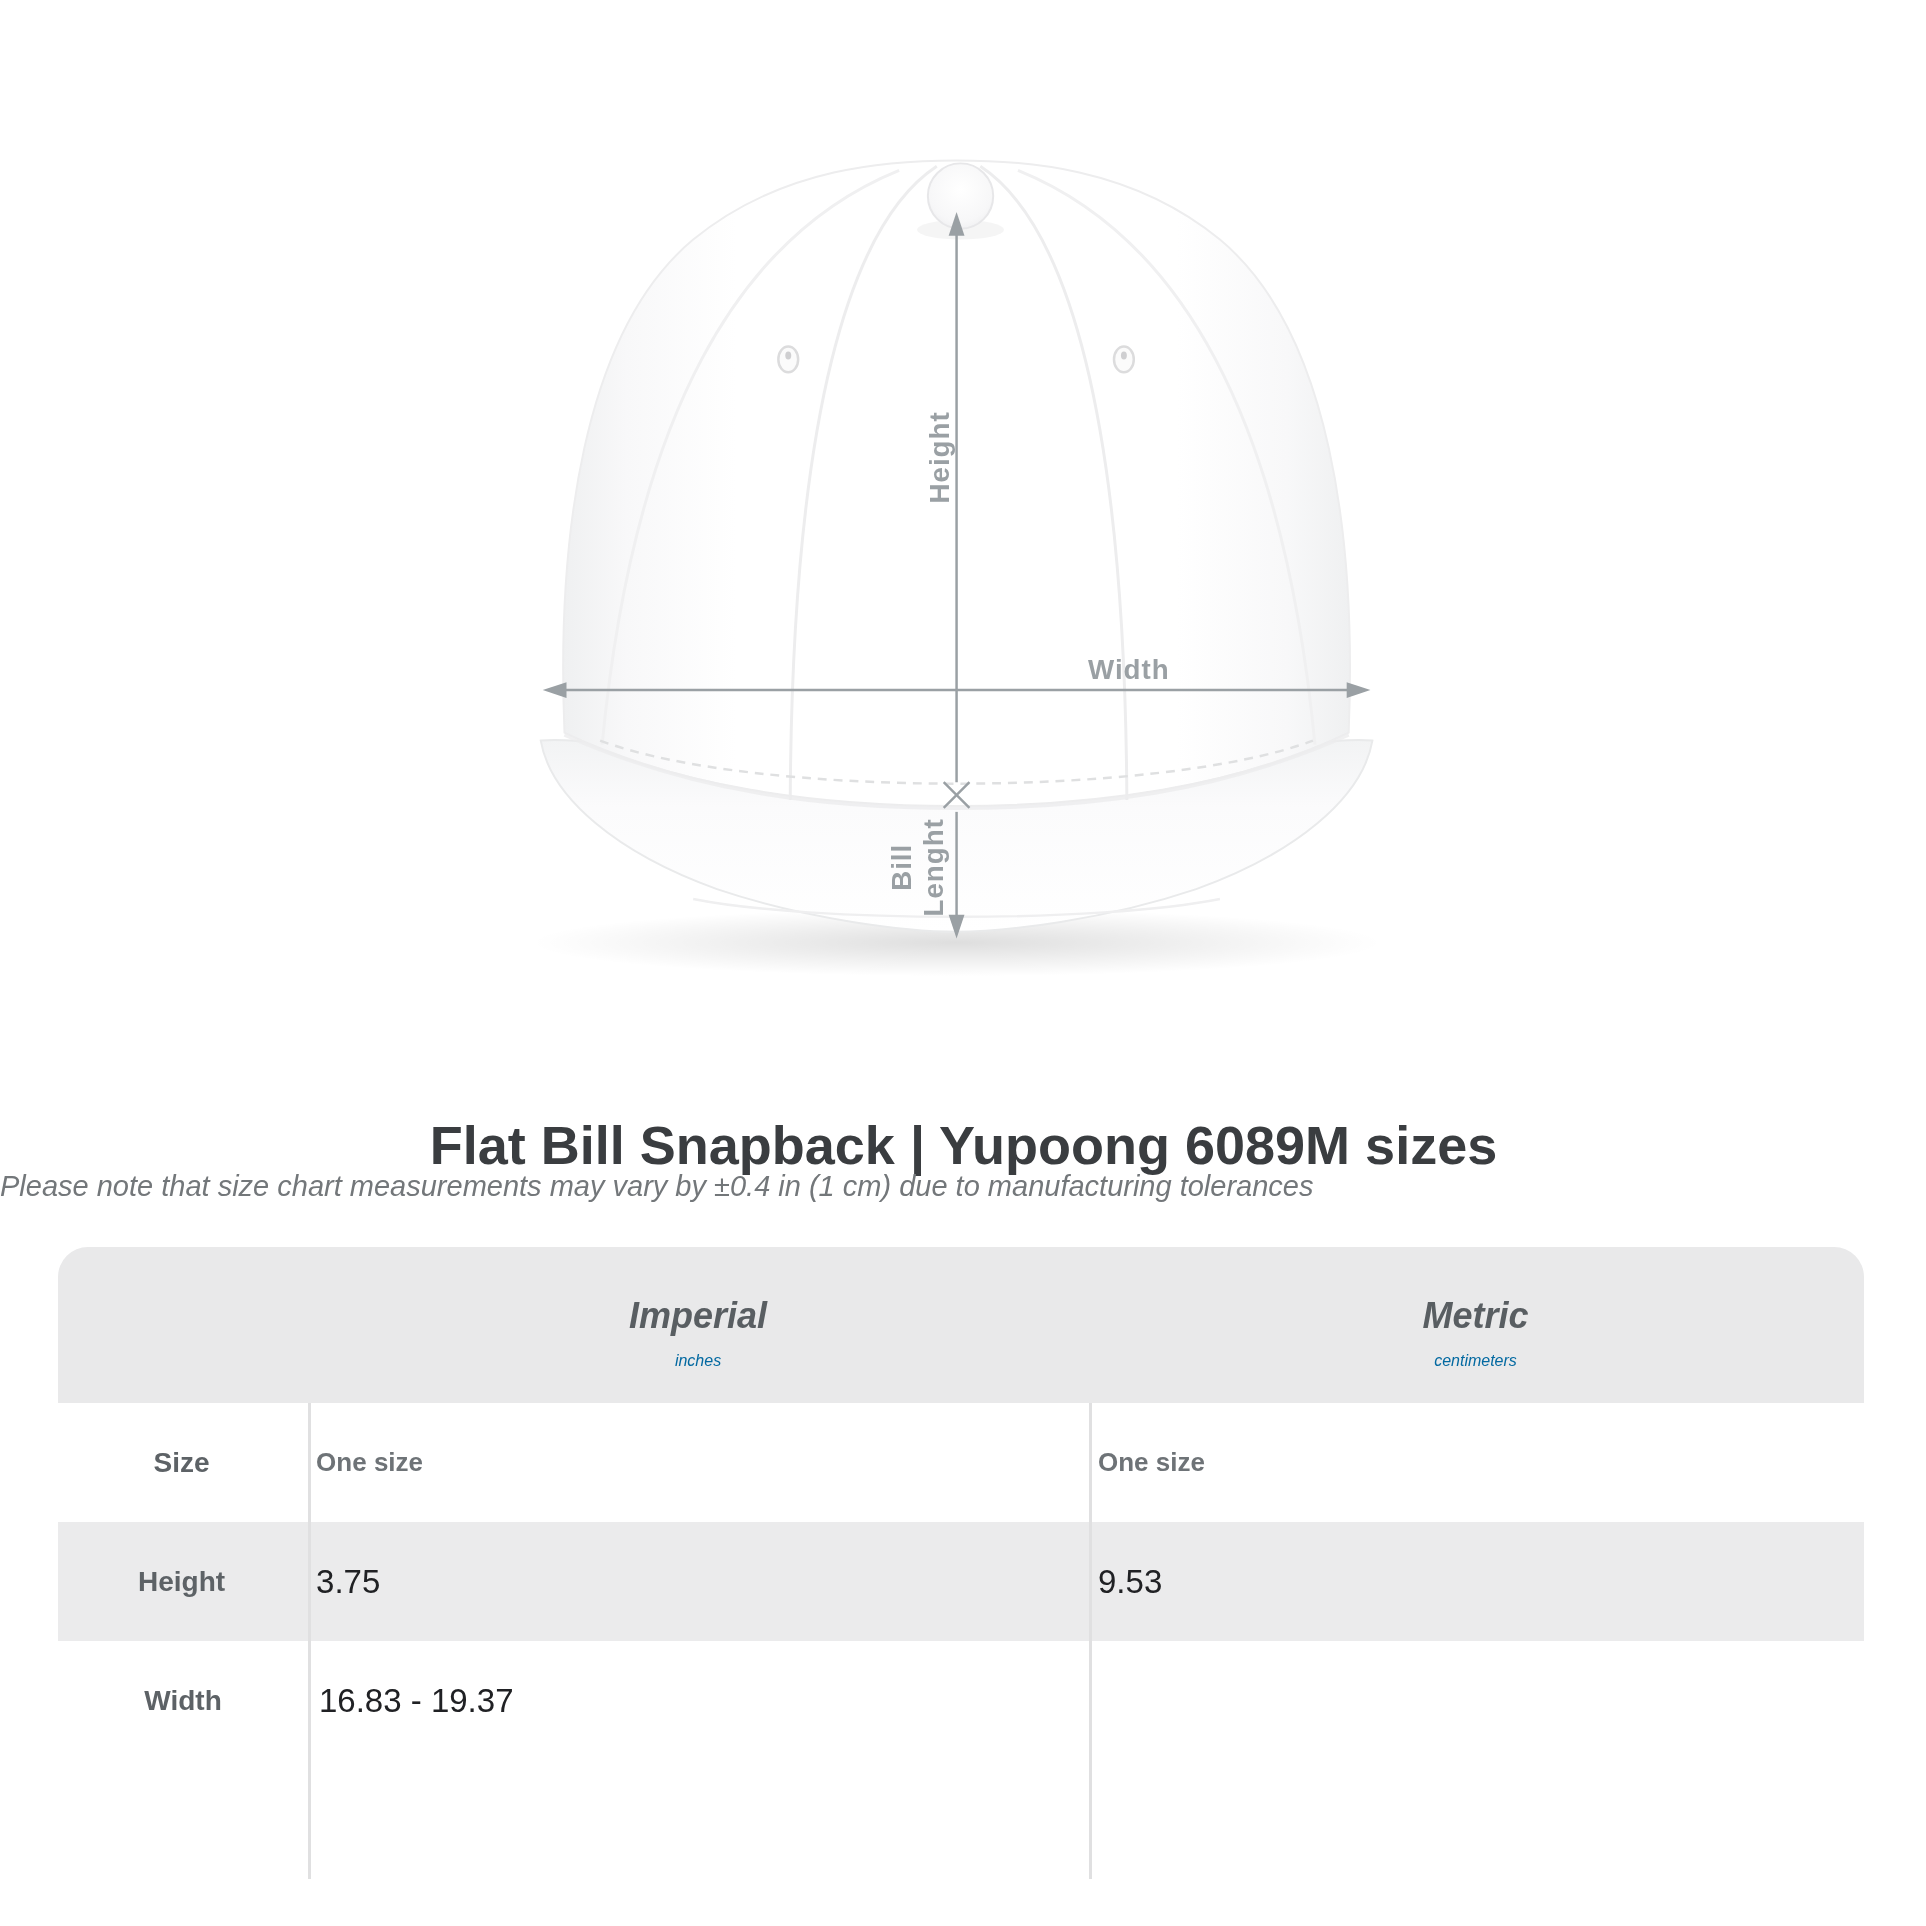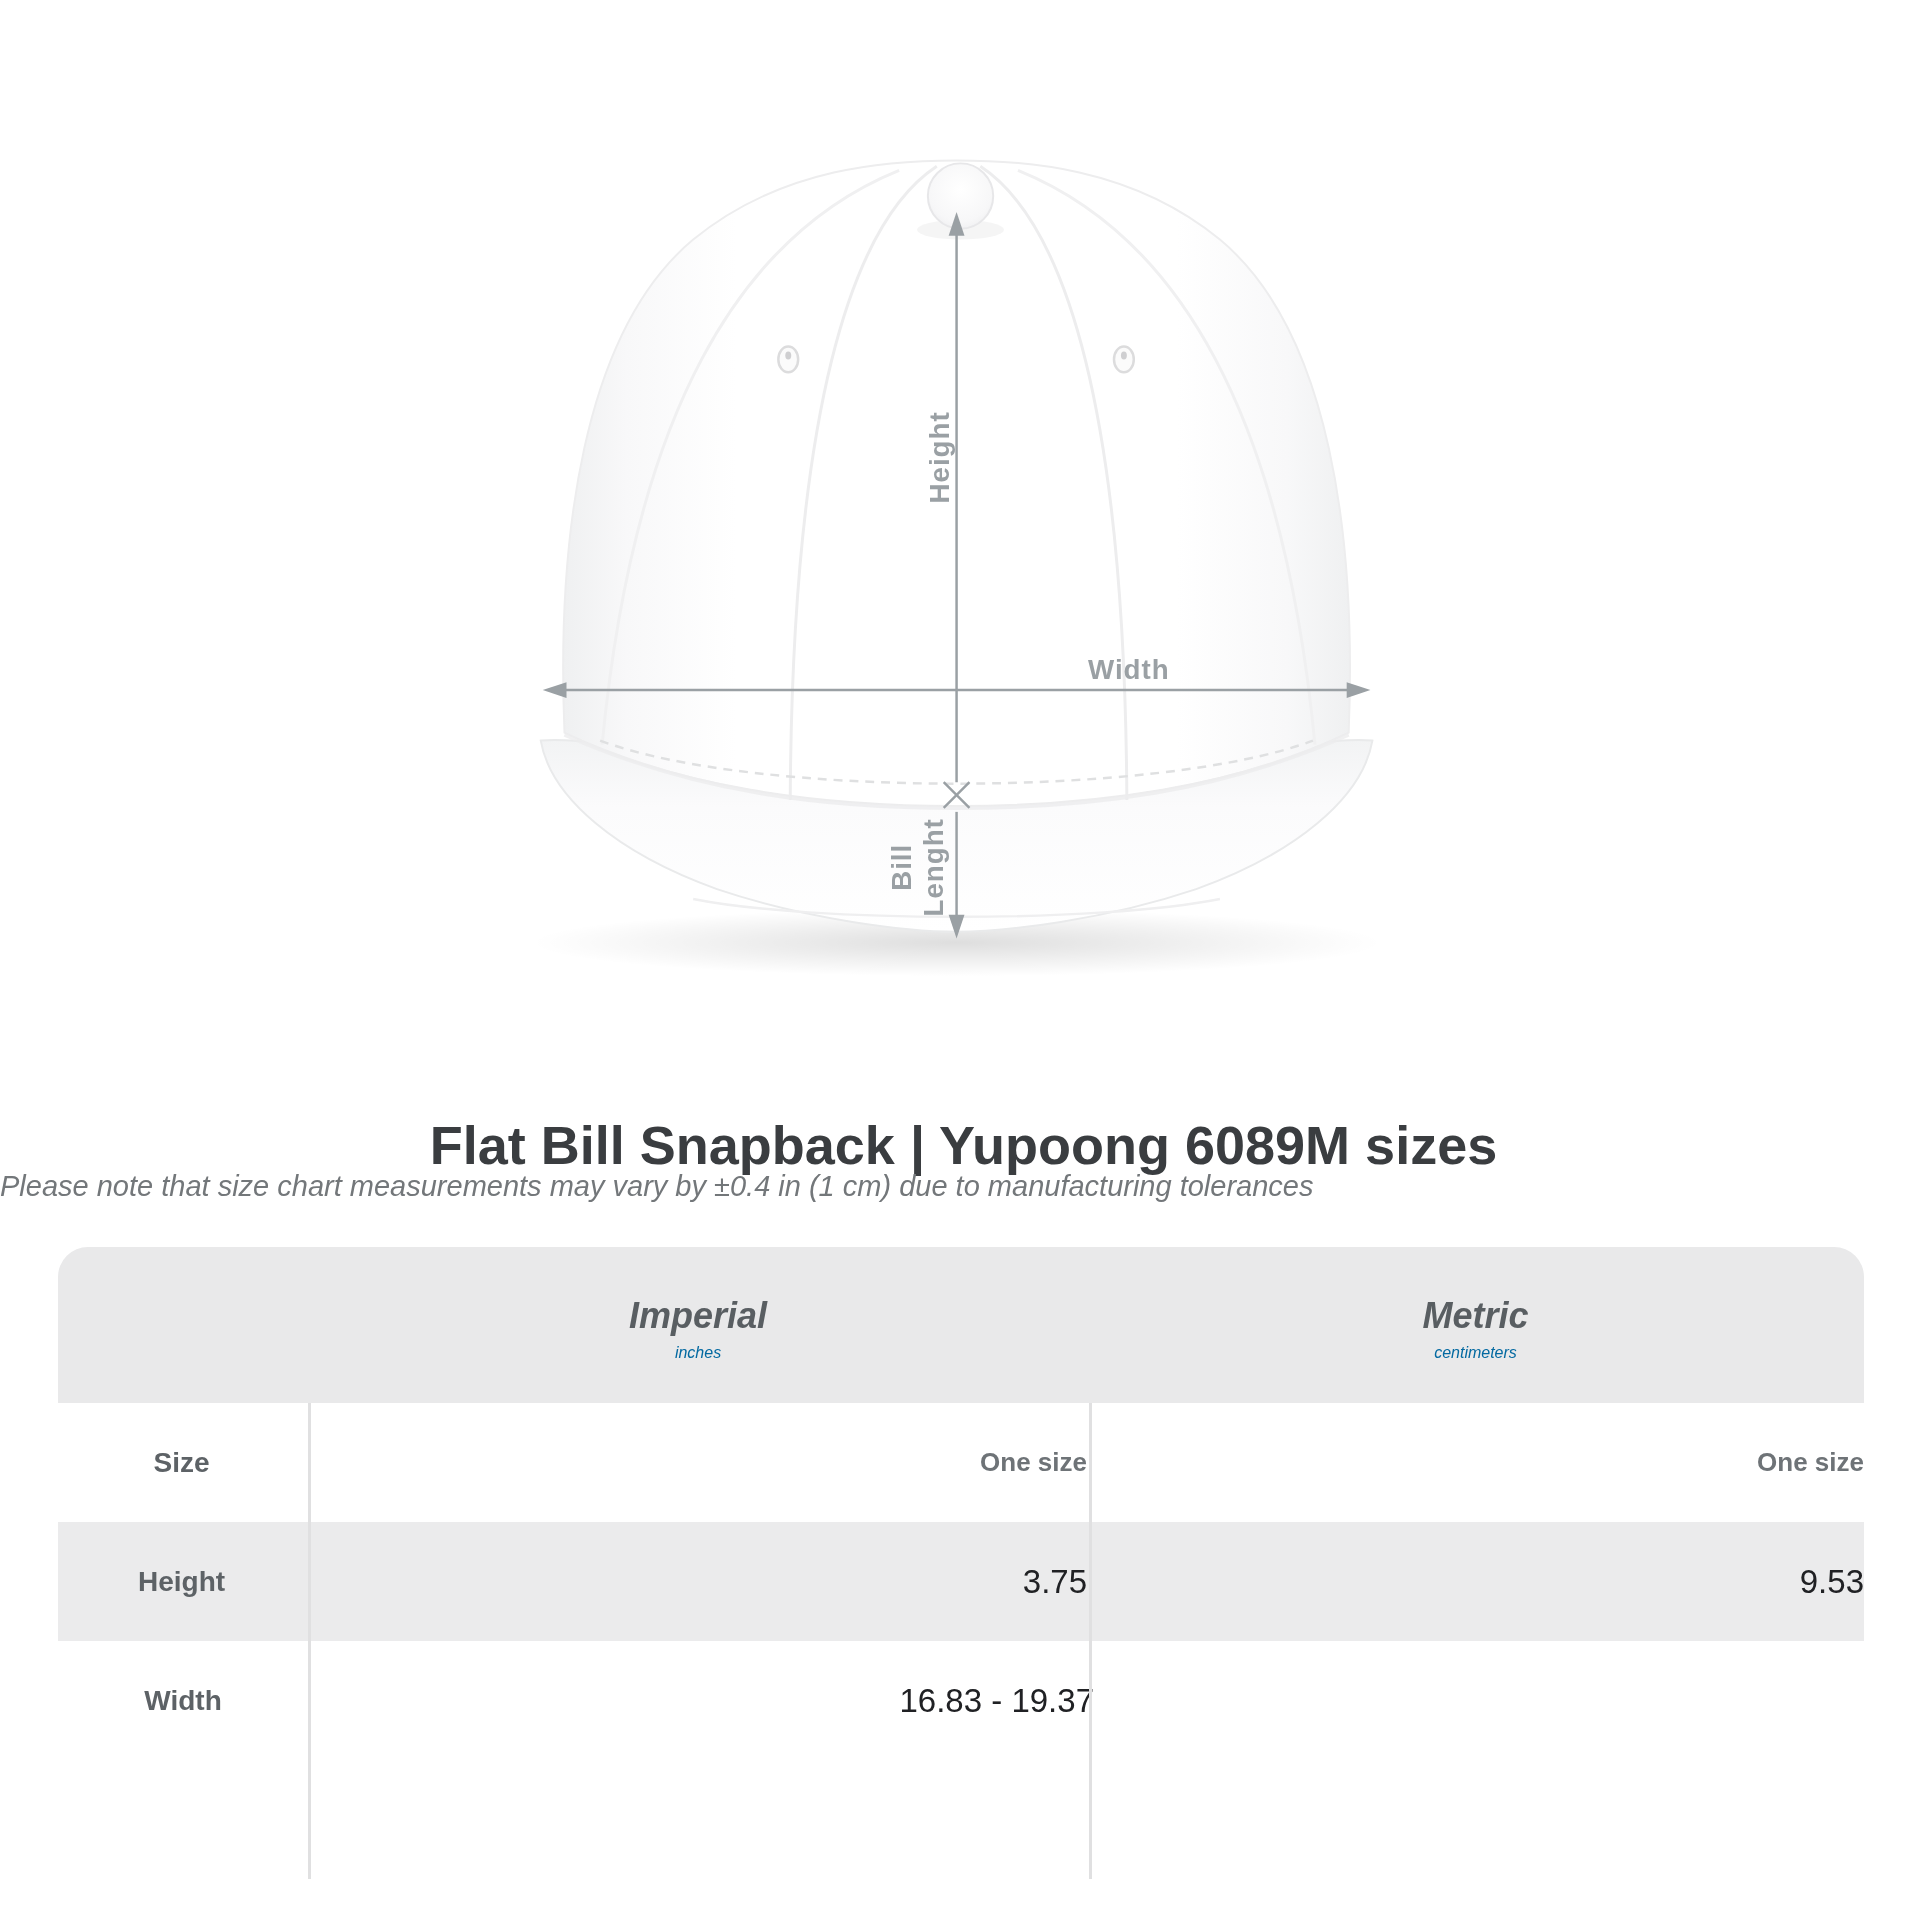--- a/index.html
+++ b/index.html
@@ -19,31 +19,31 @@
     text-align:left;font-size:29px;font-style:italic;color:#73777a;line-height:36px;
   }
 
   .size-table{
     position:absolute;left:58px;top:1247px;width:1806px;height:632px;
     border-radius:30px;overflow:hidden;background:#ffffff;
   }
   .thead{
     height:156px;background:#e9e9ea;display:flex;
   }
-  .hcell{box-sizing:border-box;padding-top:47px;display:flex;flex-direction:column;align-items:center;}
+  .hcell{box-sizing:border-box;padding-top:47px;display:flex;flex-direction:column;align-items:center;gap:8px;}
   .hcell.c0{width:250px;}
   .hcell.c1{width:780px;}
   .hcell.c2{width:775px;}
   .hname{font-size:36px;font-weight:bold;font-style:italic;color:#595e62;line-height:44px;}
   .hunit{font-size:16px;font-style:italic;color:#0369a1;line-height:30px;}
 
   .trow{height:119px;display:flex;align-items:center;background:#ffffff;gap:11px;}
   .trow.alt{background:#ebebec;}
   .lcell{width:250px;text-align:center;font-size:28px;font-weight:bold;color:#5d6266;}
-  .vcell{text-align:right;font-size:33px;color:#202124;}
+  .vcell{text-align:left;font-size:33px;color:#202124;}
   .vcell.c1{width:780px;}
   .vcell.c2{width:775px;}
   .vcell.muted{font-size:26px;font-weight:bold;color:#6e7377;}
 
   .vdiv{position:absolute;top:156px;bottom:0;width:3px;background:#e0e0e1;}
   .vdiv1{left:250px;}
   .vdiv2{left:1031px;}
 </style>
 </head>
 <body>

